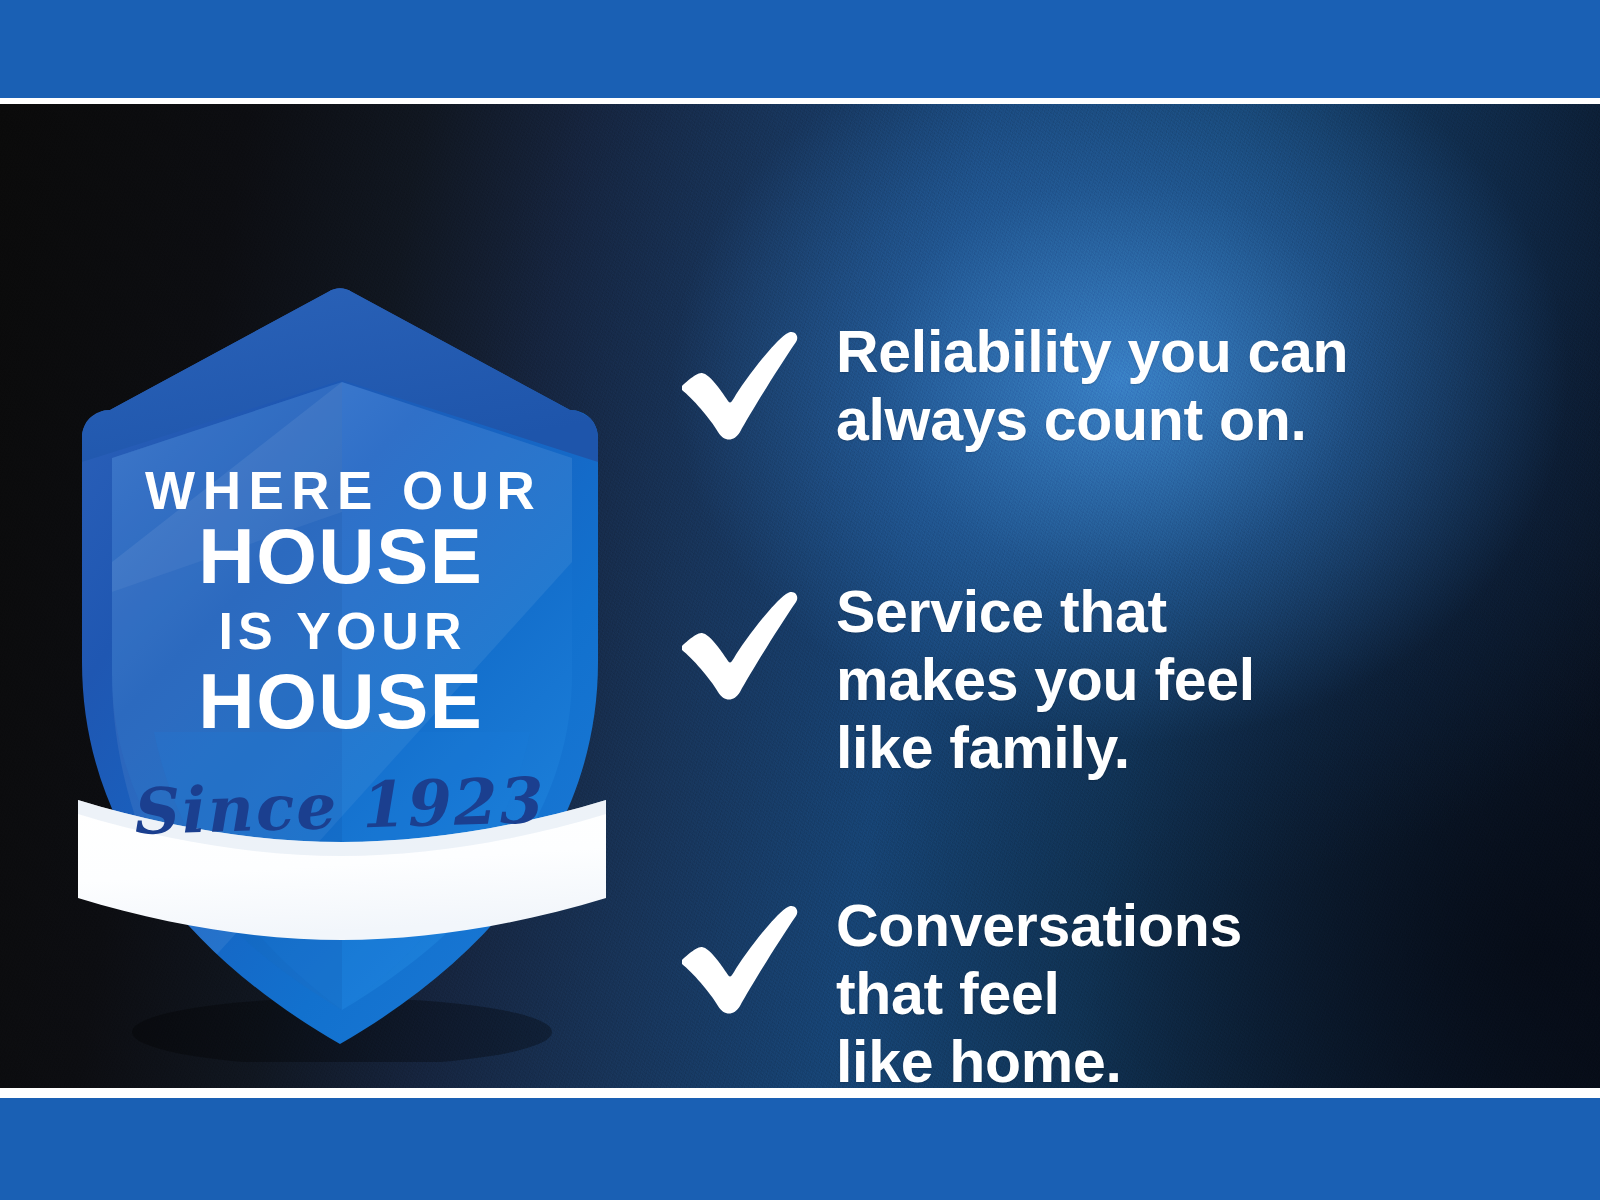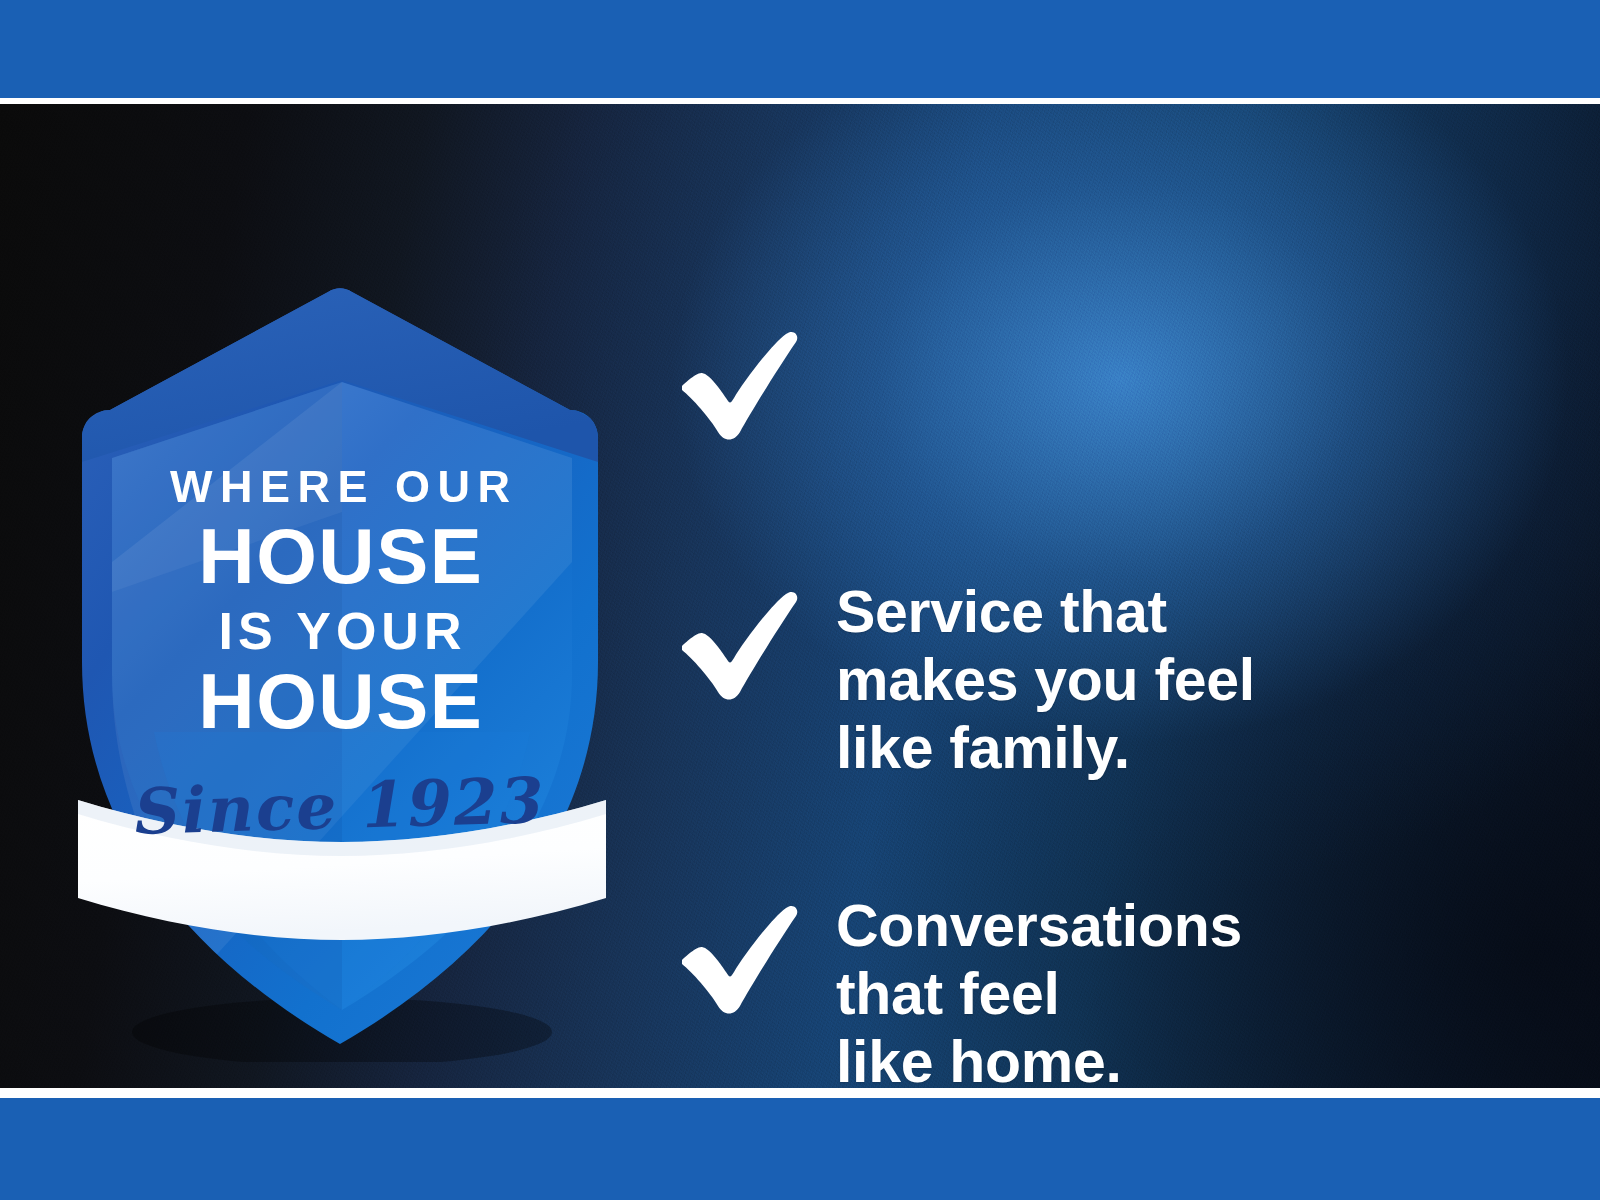--- a/index.html
+++ b/index.html
@@ -108,21 +108,21 @@
     width: 560px;
     text-align: center;
     color: #ffffff;
     font-family: "Liberation Sans", sans-serif;
     font-weight: bold;
     line-height: 1;
     white-space: nowrap;
   }
   .st-where {
     top: 202px;
-    font-size: 45px;
+    font-size: 53px;
     letter-spacing: 7.5px;
     text-indent: 7.5px;
   }
   .st-house1 {
     top: 255px;
     font-size: 78px;
     letter-spacing: 1.5px;
     text-indent: 1.5px;
   }
   .st-isyour {
@@ -279,20 +279,22 @@
     <div class="bullets">
 
       <div class="bullet-row r1">
         <span class="check-icon">
           <svg viewBox="0 0 132 118" aria-hidden="true">
             <path d="M10,58 C10,58 24,44 30,45 C38,46 50,64 54,70 C58,76 58,76 62,70
                      C70,56 98,18 114,6 C122,0 128,8 124,14 C106,40 78,86 68,104
                      C62,114 52,114 46,104 C38,90 20,70 10,62 Z" fill="#ffffff"></path>
           </svg>
         </span>
+        <div class="bullet-text">Reliability you can
+always count on.</div>
       </div>
 
       <div class="bullet-row r2">
         <span class="check-icon">
           <svg viewBox="0 0 132 118" aria-hidden="true">
             <path d="M10,58 C10,58 24,44 30,45 C38,46 50,64 54,70 C58,76 58,76 62,70
                      C70,56 98,18 114,6 C122,0 128,8 124,14 C106,40 78,86 68,104
                      C62,114 52,114 46,104 C38,90 20,70 10,62 Z" fill="#ffffff"></path>
           </svg>
         </span>

